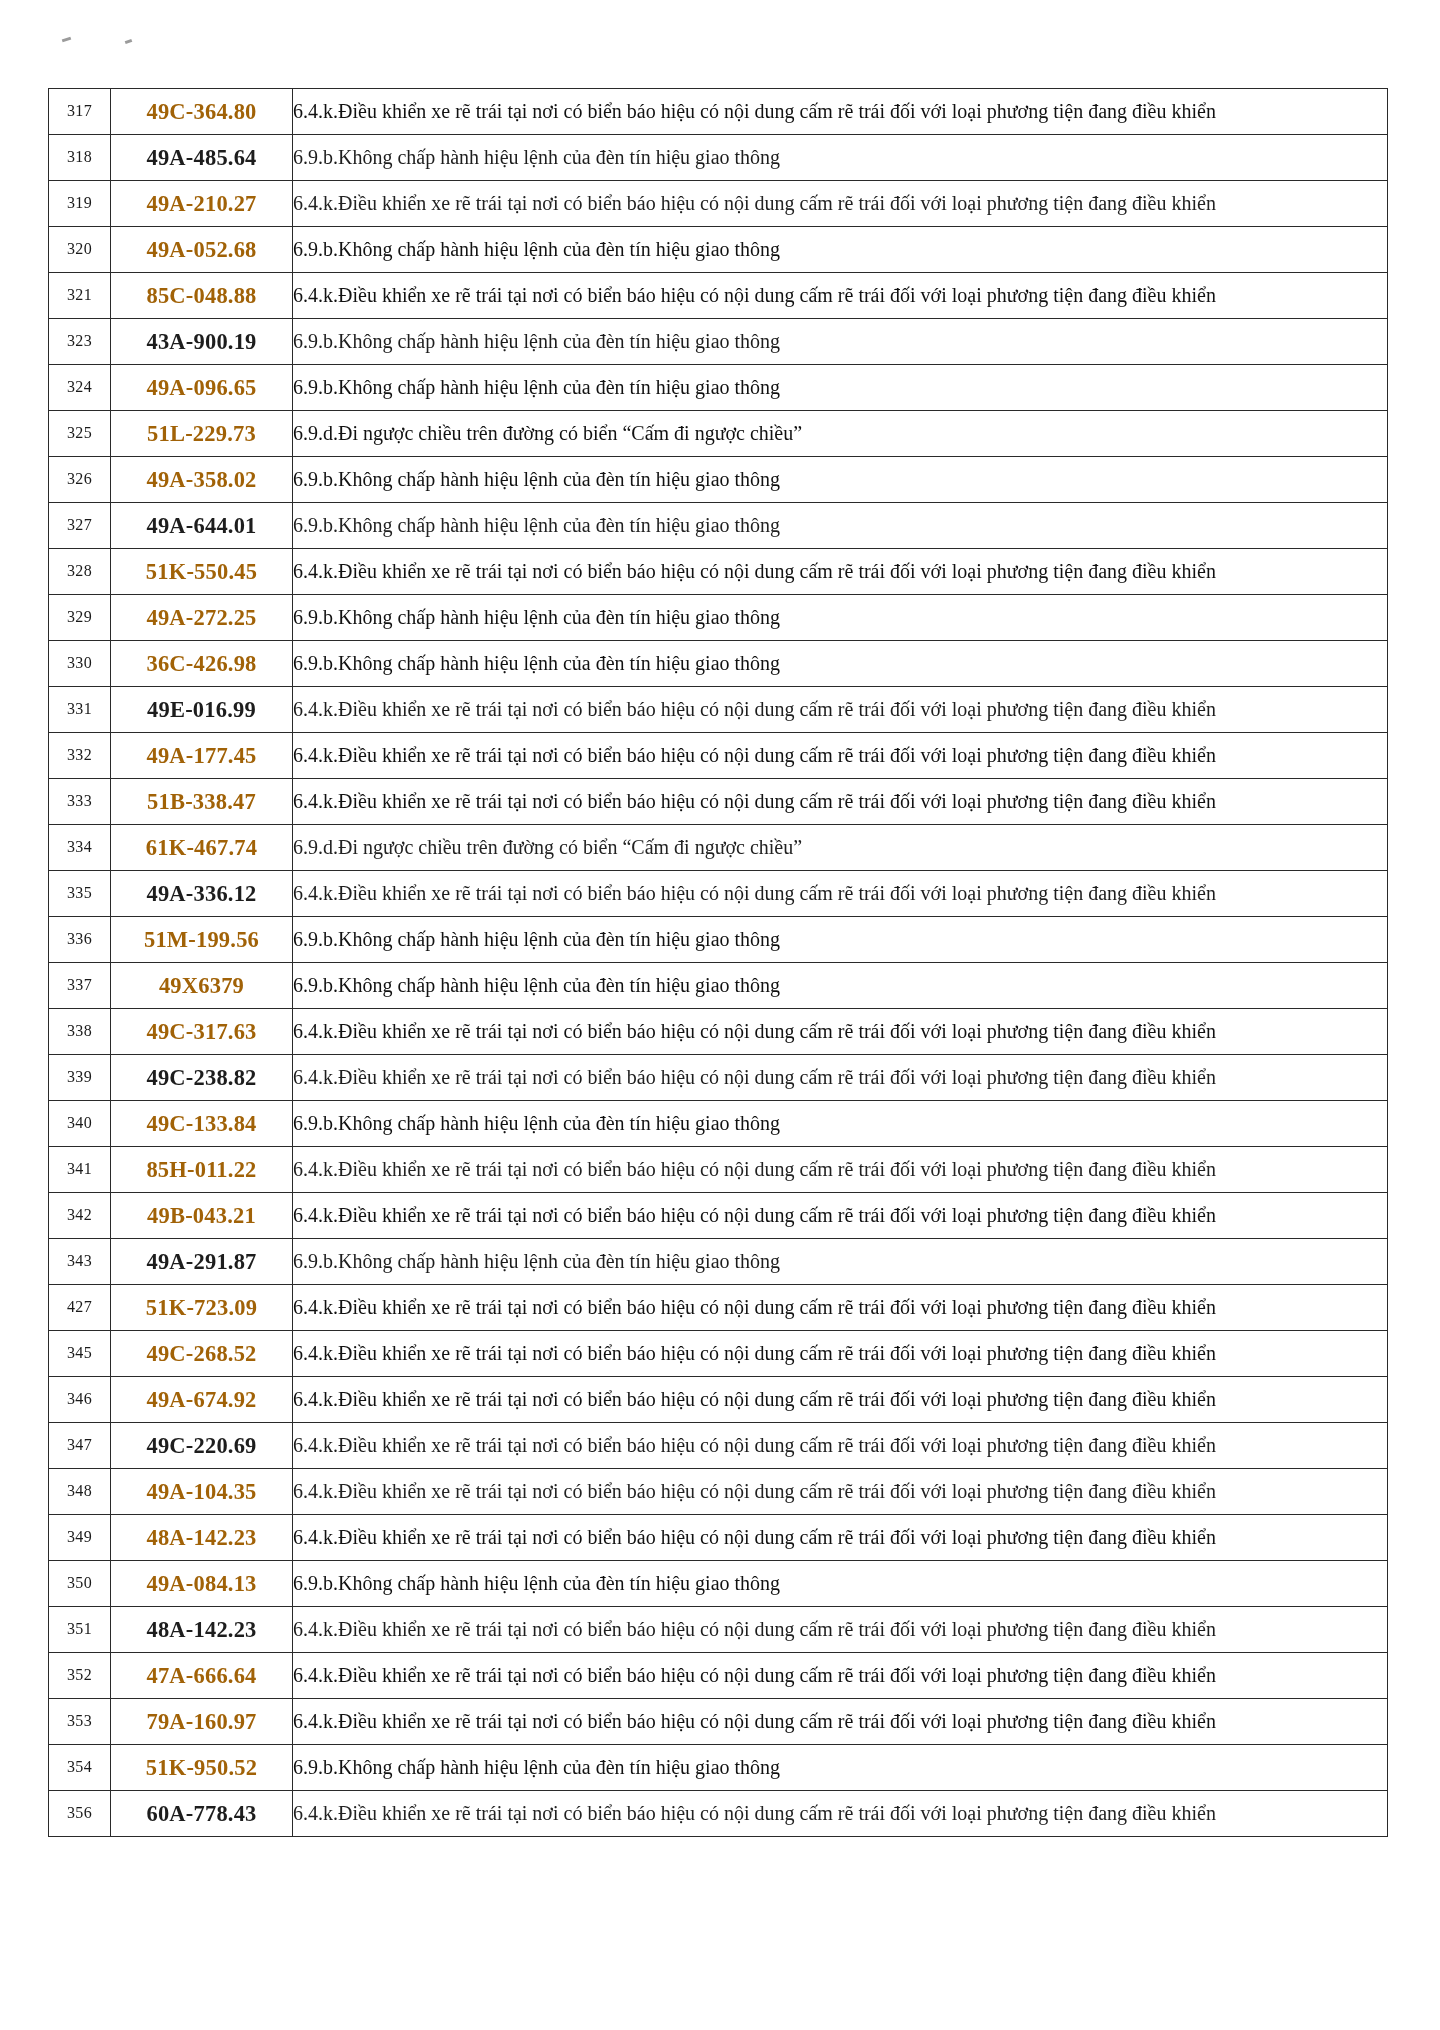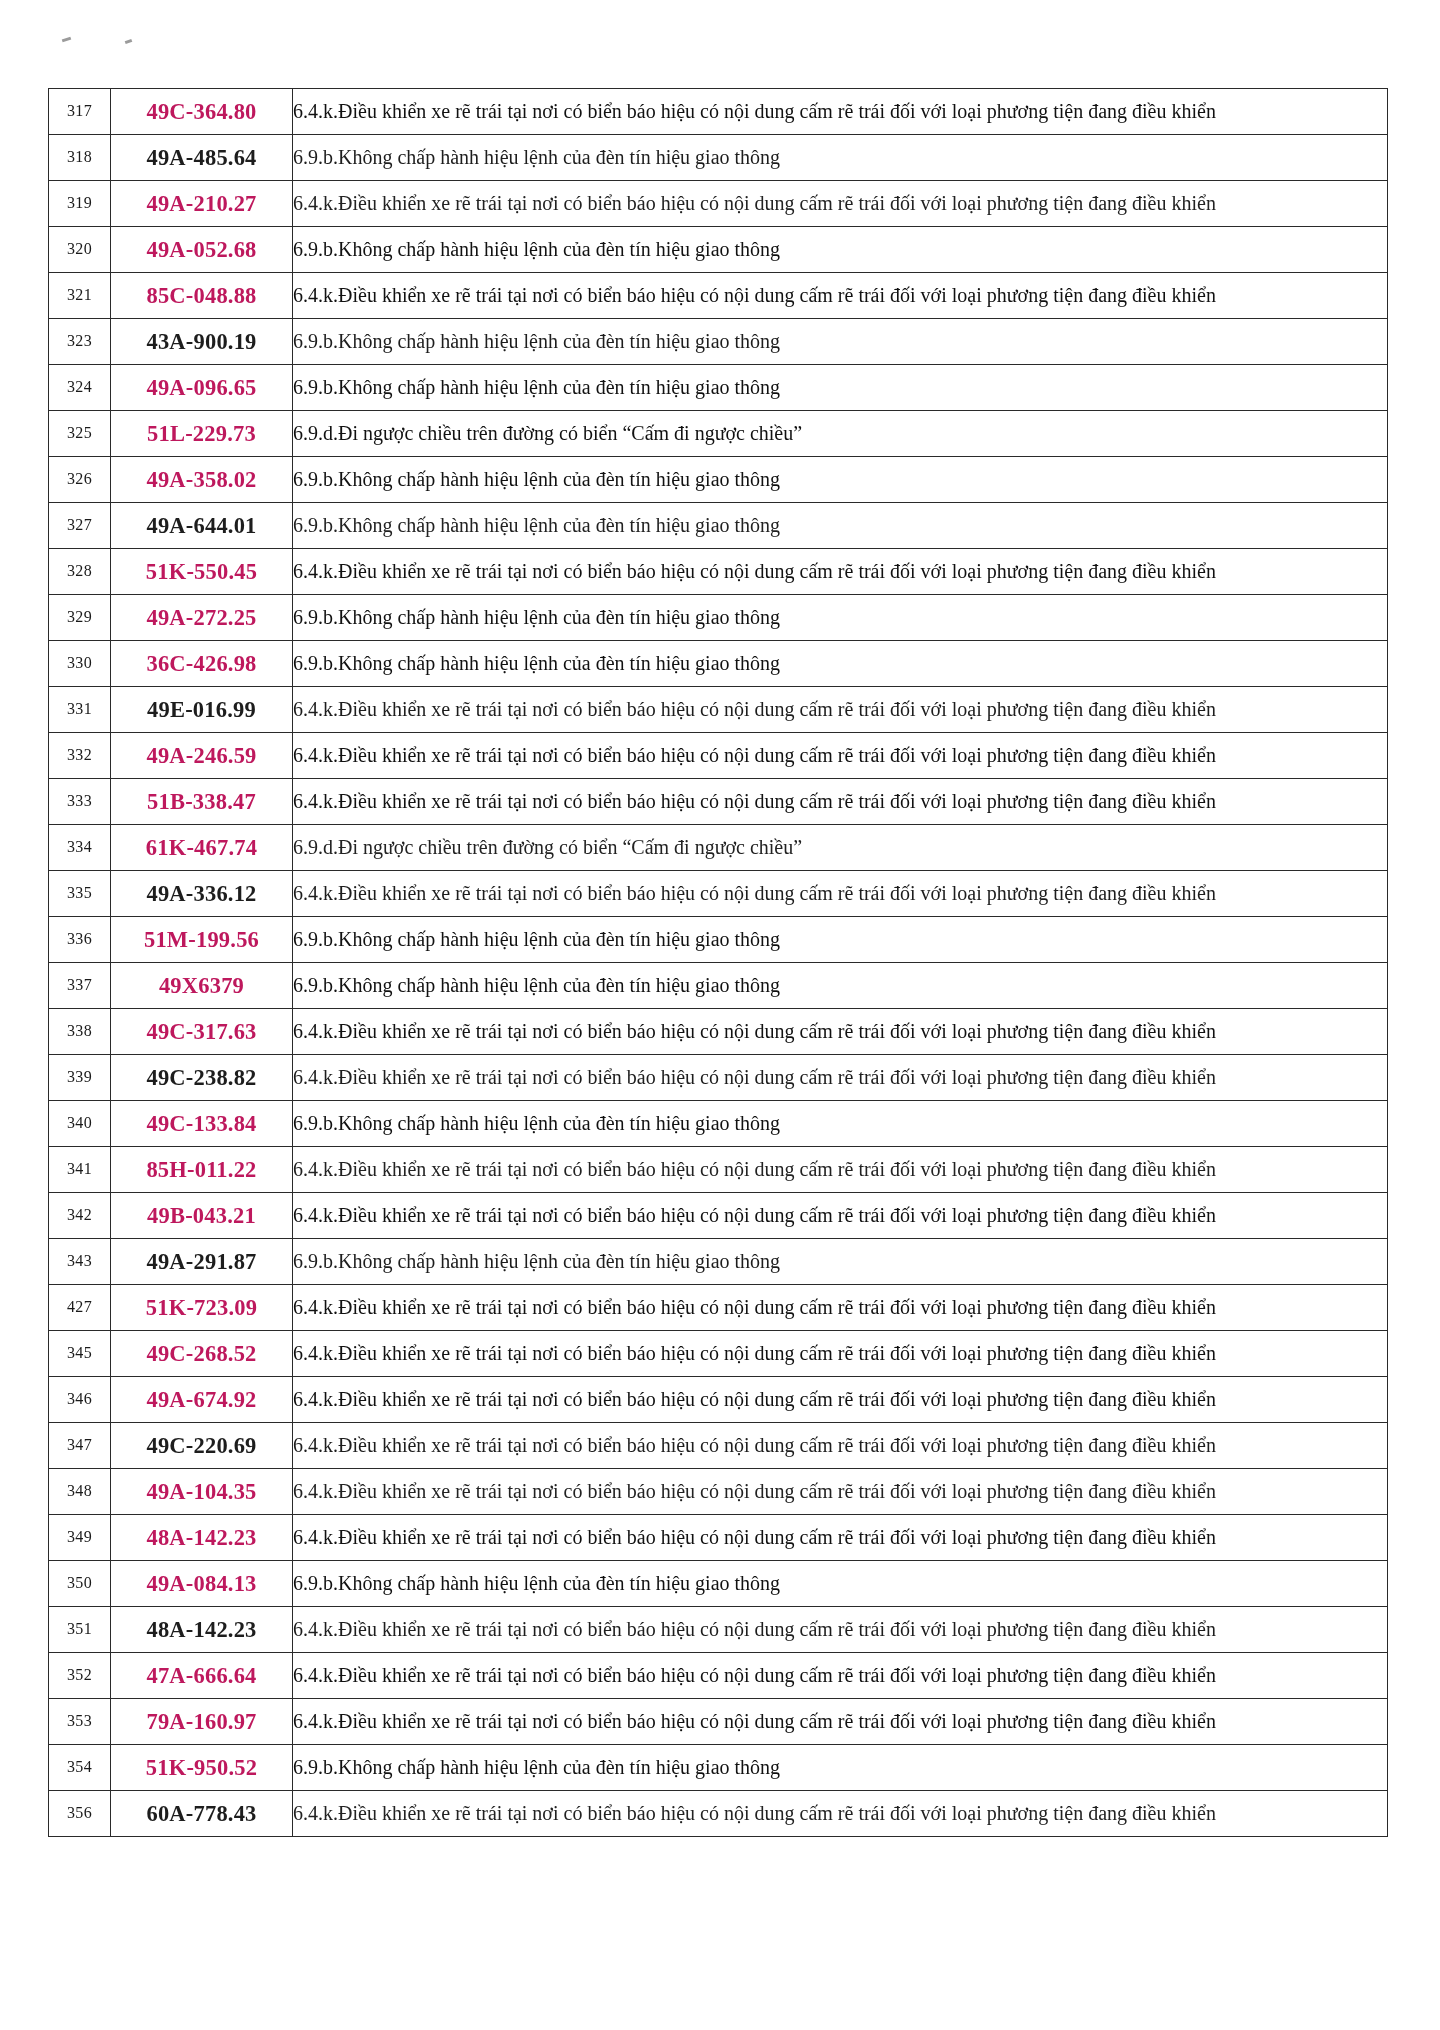--- a/index.html
+++ b/index.html
@@ -61,21 +61,21 @@
     text-align: center;
     font-size: 16px;
     color: #1a1a1a;
     padding: 0 2px;
     letter-spacing: .3px;
   }
   .cell-plate {
     text-align: center;
     font-weight: bold;
     font-size: 22.5px;
-    color: #be185d;
+    color: #a16207;
     letter-spacing: .2px;
     white-space: nowrap;
   }
   .cell-desc {
     text-align: left;
     font-size: 20px;
     color: #111;
     padding-left: 6px;
     padding-right: 2px;
     white-space: nowrap;
@@ -168,21 +168,21 @@
             <td class="cell-plate">36C-426.98</td>
             <td class="cell-desc">6.9.b.Không chấp hành hiệu lệnh của đèn tín hiệu giao thông</td>
           </tr>
           <tr>
             <td class="cell-stt">331</td>
             <td class="cell-plate">49E-016.99</td>
             <td class="cell-desc">6.4.k.Điều khiển xe rẽ trái tại nơi có biển báo hiệu có nội dung cấm rẽ trái đối với loại phương tiện đang điều khiển</td>
           </tr>
           <tr>
             <td class="cell-stt">332</td>
-            <td class="cell-plate">49A-246.59</td>
+            <td class="cell-plate">49A-177.45</td>
             <td class="cell-desc">6.4.k.Điều khiển xe rẽ trái tại nơi có biển báo hiệu có nội dung cấm rẽ trái đối với loại phương tiện đang điều khiển</td>
           </tr>
           <tr>
             <td class="cell-stt">333</td>
             <td class="cell-plate">51B-338.47</td>
             <td class="cell-desc">6.4.k.Điều khiển xe rẽ trái tại nơi có biển báo hiệu có nội dung cấm rẽ trái đối với loại phương tiện đang điều khiển</td>
           </tr>
           <tr>
             <td class="cell-stt">334</td>
             <td class="cell-plate">61K-467.74</td>

